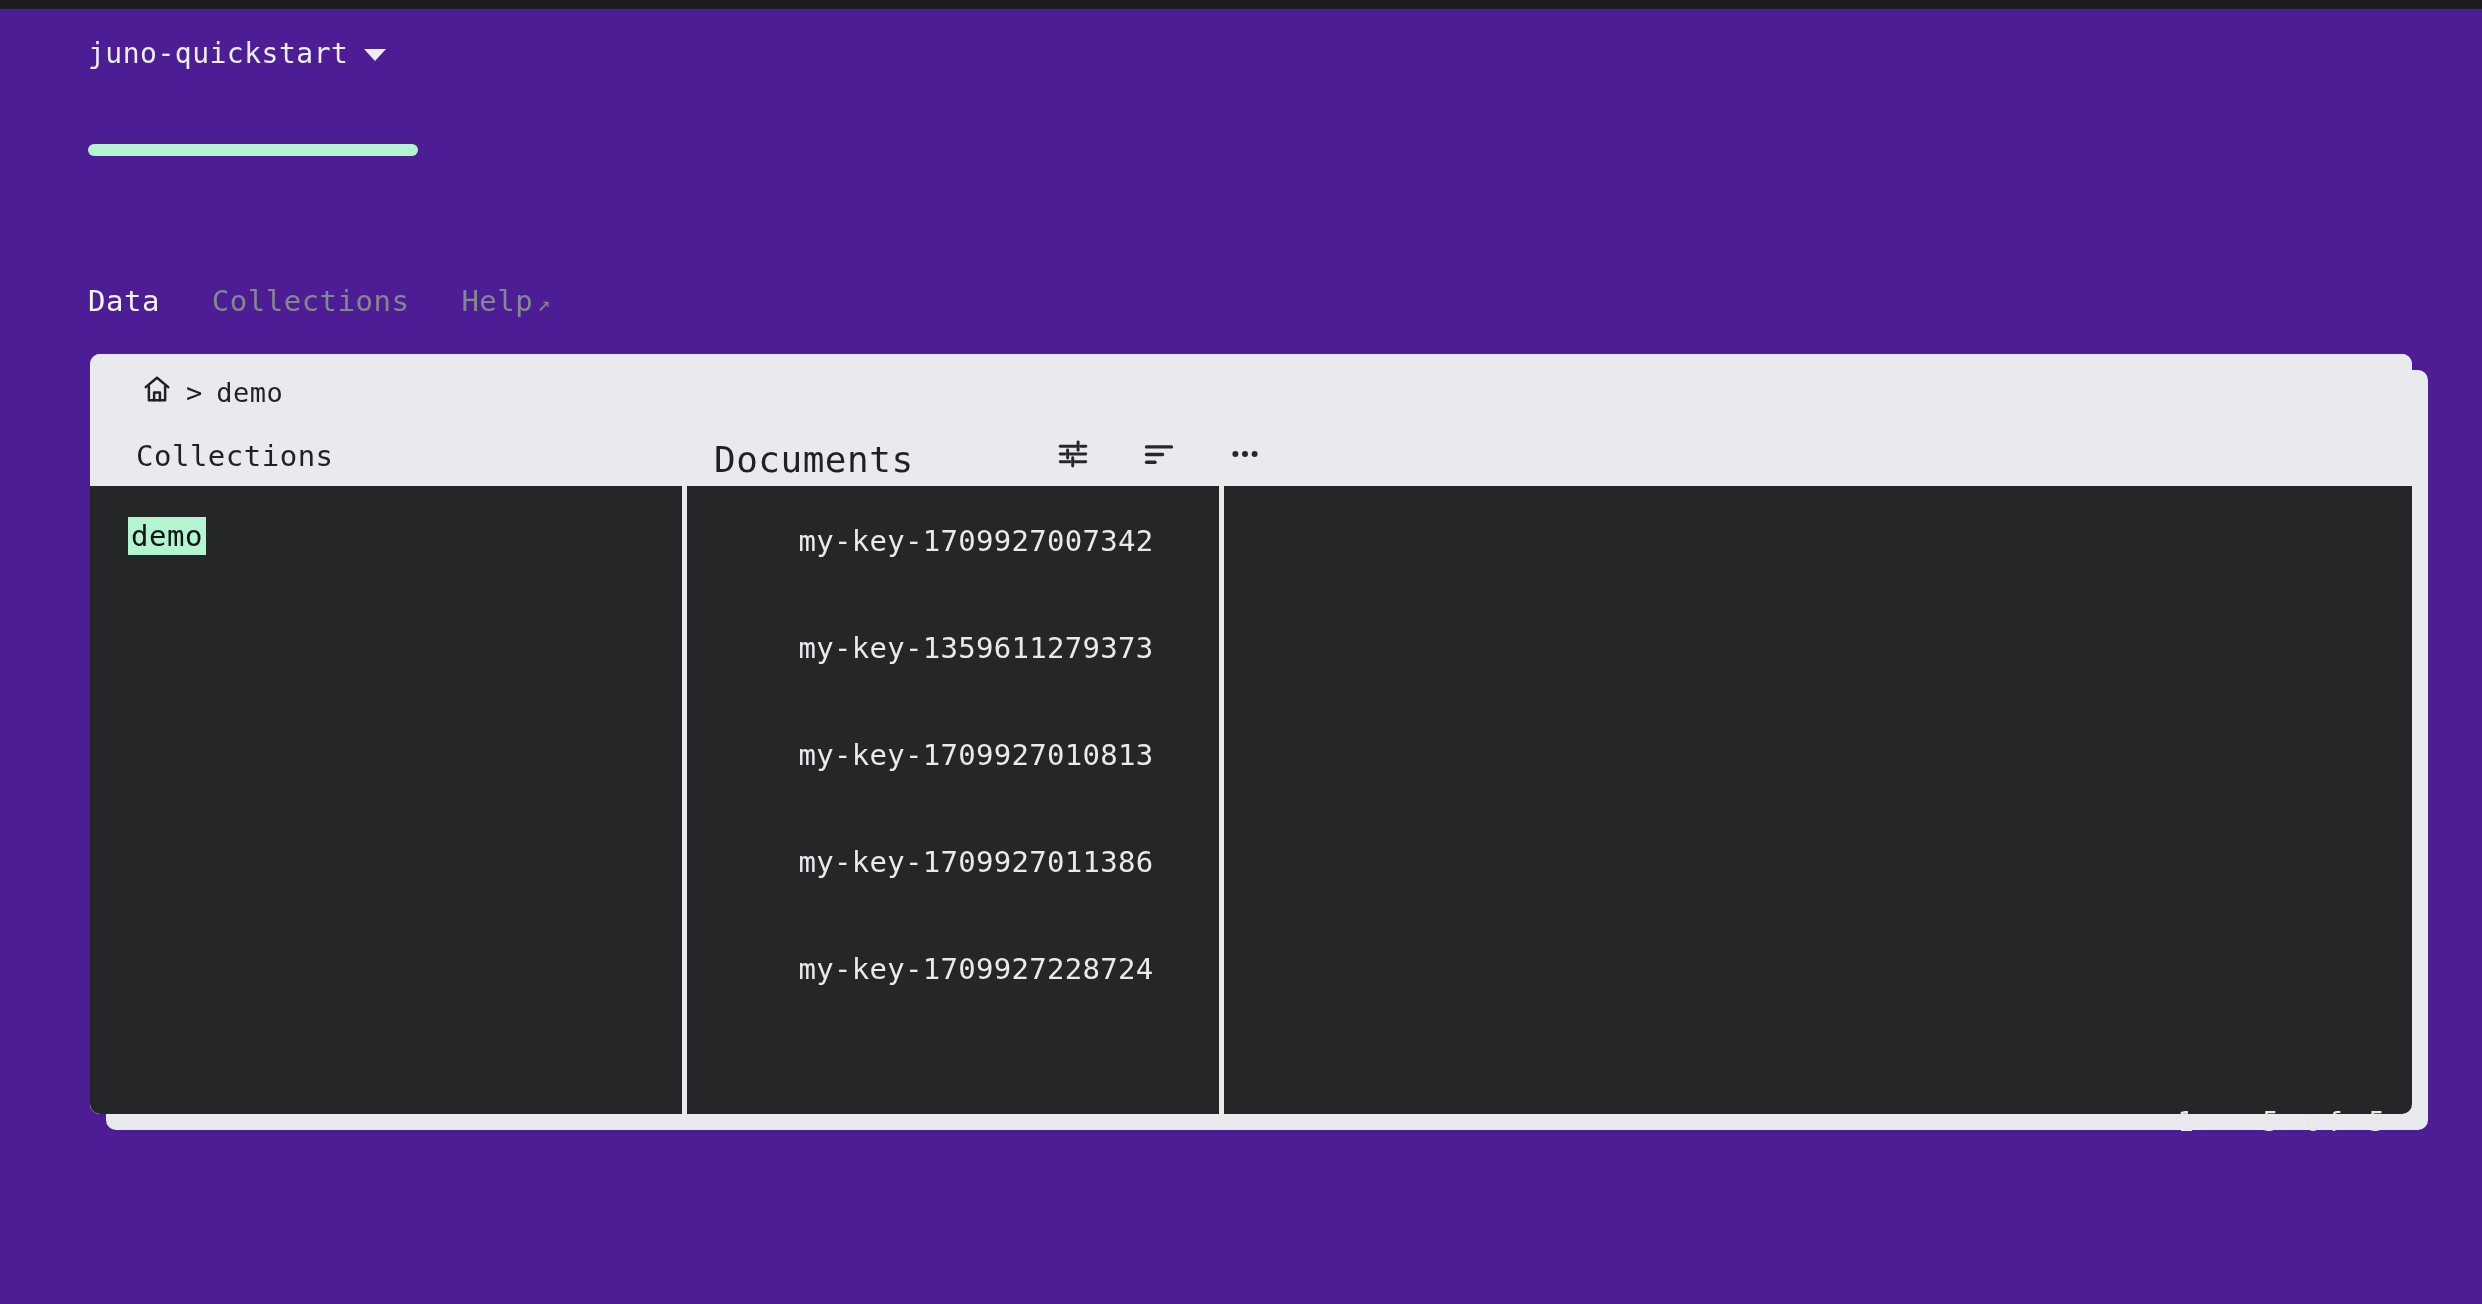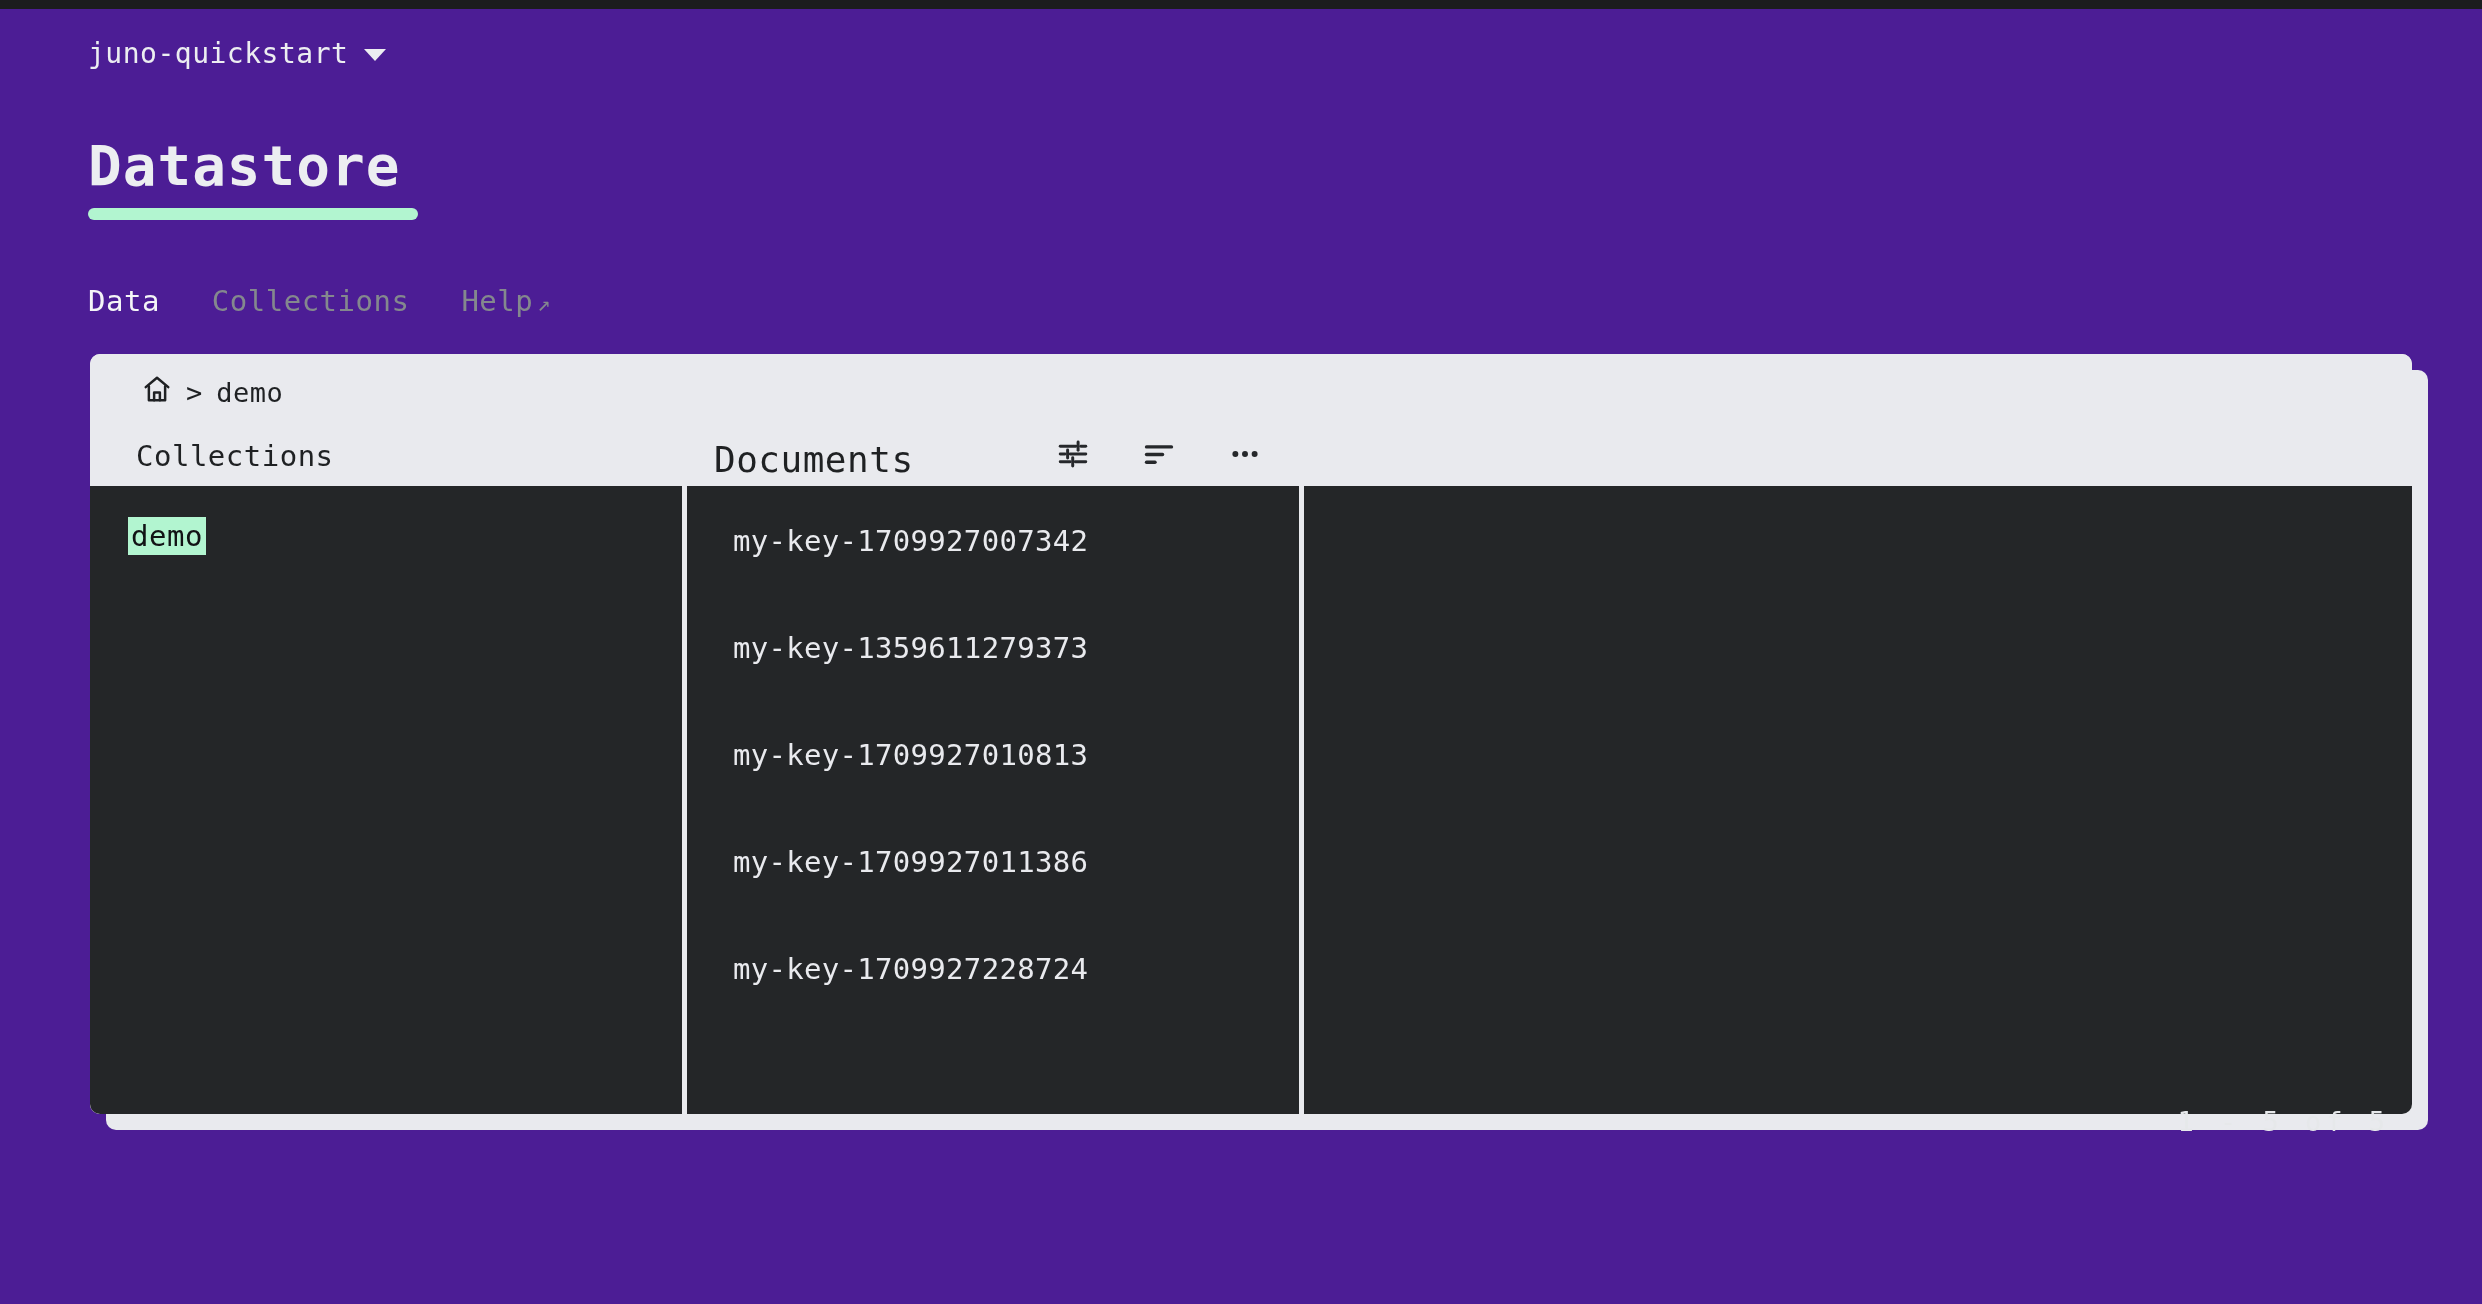--- a/index.html
+++ b/index.html
@@ -164,21 +164,21 @@
     display: flex;
     background: #e9eaee;
   }
   .col {
     background: #242628;
     height: 100%;
     position: relative;
   }
   .col-collections { width: 592px; }
   .col-gap { width: 5px; background: #e9eaee; }
-  .col-documents { width: 612px; }
+  .col-documents { width: 532px; text-align: center; }
   .col-detail { flex: 1 1 auto; }
 
   .collection-item {
     position: absolute;
     left: 38px;
     top: 33px;
     cursor: pointer;
   }
   .collection-item .chip {
     background: #b2f5d0;
@@ -217,21 +217,20 @@
 <body>
 
 <div class="page">
 
   <div class="project-select">
     <span class="label">juno-quickstart</span>
     <span class="caret-down"></span>
   </div>
 
   <div class="page-title-wrap">
-    <div class="page-title">Datastore</div>
     <div class="title-underline"></div>
   </div>
 
   <div class="tabs">
     <div class="tab active">
       <span>Data</span>
     </div>
     <div class="tab">
       <span>Collections</span>
     </div>

